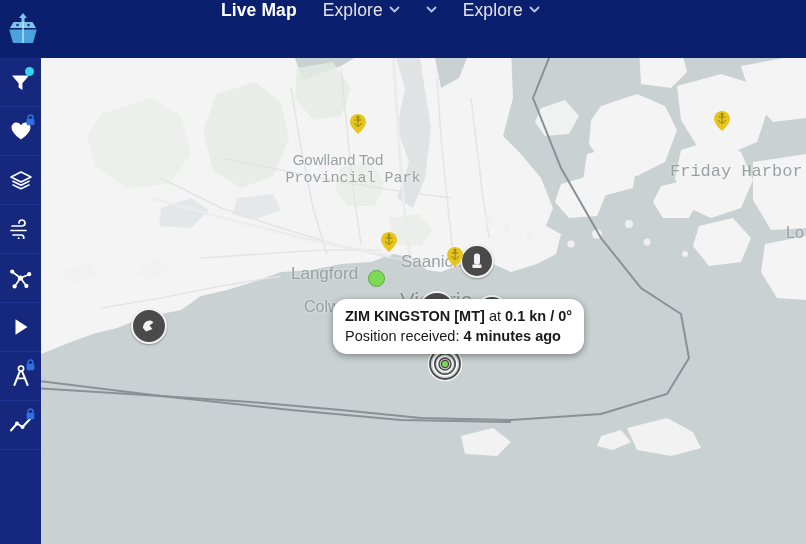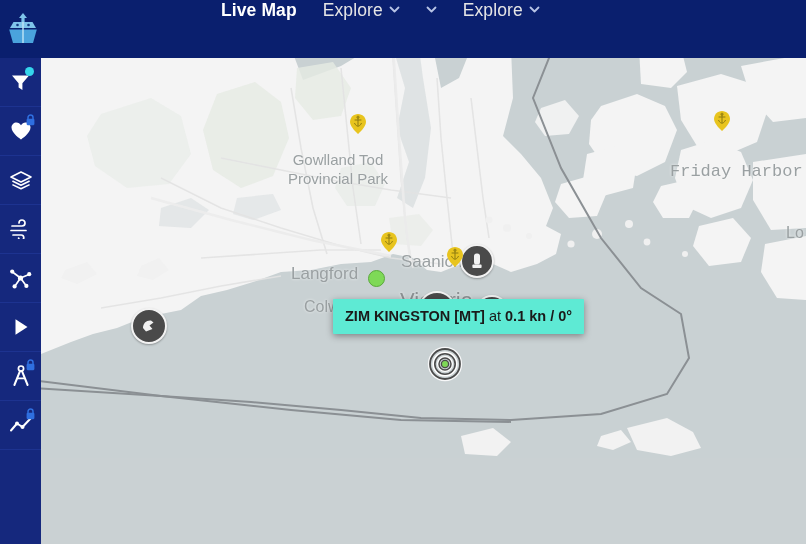--- a/index.html
+++ b/index.html
@@ -90,21 +90,21 @@
   .vessel-dot {
     position:absolute; width:17px; height:17px; border-radius:50%;
     background:#7ed957; border:1px solid #5aa83c; cursor:pointer;
   }
   #vessel-selected { position:absolute; cursor:pointer; }
   #vessel-selected svg { display:block; }
 
   
   #tooltip {
     position:absolute; left:333px; top:299px;
-    background:#5eead4; border-radius:1px;
+    background:#ffffff; border-radius:14px;
     padding:7px 12px 8px 12px;
     box-shadow:0 2px 7px rgba(0,0,0,.38);
     z-index:25; white-space:nowrap;
   }
   #tooltip .tline { font-size:14.5px; color:#1a1a1a; line-height:20px; }
   #tooltip b { font-weight:bold; }
 </style>
 </head>
 <body>
 
@@ -308,21 +308,21 @@
         <path d="M512,-10 L492,40 L520,110 L560,180 L600,230 L640,256 L648,300 L626,336
                  L560,356 L470,362 L380,360 L300,352 L210,344 L120,338 L-10,330"></path>
         <path d="M648,300 L648,300"></path>
       </g>
       <path d="M-10,322 L120,338 L250,352 L360,362 L470,364" stroke="#8b9094" stroke-width="1.8" fill="none"></path>
 
       <rect x="0" y="400" width="765" height="86" fill="#cbd2d4" opacity="0.5"></rect>
     </svg>
 
     <div class="maplabel lbl-park" style="left:227px; top:92px; width:140px;">Gowlland Tod</div>
-    <div class="maplabel lbl-park" style="left:227px; top:111px; width:140px;">Provincial Park</div>
+    <div class="maplabel lbl-park" style="left:242px; top:111px; width:140px;font-family:Liberation Mono, monospace;">Provincial Park</div>
 
     <div class="maplabel lbl-city" style="left:360px; top:194px;">Saanich</div>
     <div class="maplabel lbl-city" style="left:250px; top:206px;">Langford</div>
     <div class="maplabel lbl-town" style="left:263px; top:240px;">Colwood</div>
     <div class="maplabel lbl-city-big" style="left:359px; top:230px;">Victoria</div>
     <div class="maplabel lbl-city" style="left:629px; top:104px;font-family:Liberation Mono, monospace;">Friday Harbor</div>
     <div class="maplabel lbl-town" style="left:745px; top:166px;text-align:center;">Lo</div>
 
     <div class="poi" style="left:419px; top:186px; width:34px; height:34px;">
       <svg width="16" height="18" viewBox="0 0 16 18">
@@ -400,15 +400,19 @@
         <circle cx="18" cy="18" r="6" fill="none" stroke="#4b4b4b" stroke-width="1.5"></circle>
         <circle cx="18" cy="18" r="3.6" fill="#7ed957" stroke="#4b4b4b" stroke-width="1.3"></circle>
       </svg>
     </div>
   </div>
 
   <div id="tooltip">
     <div class="tline">
       <b>ZIM KINGSTON [MT]</b><span> at </span><b>0.1 kn / 0°</b>
     </div>
+    <div class="tline">
+      <span>Position received:</span>
+      <b>4 minutes ago</b>
+    </div>
   </div>
 
 </div>
 
 </body></html>

